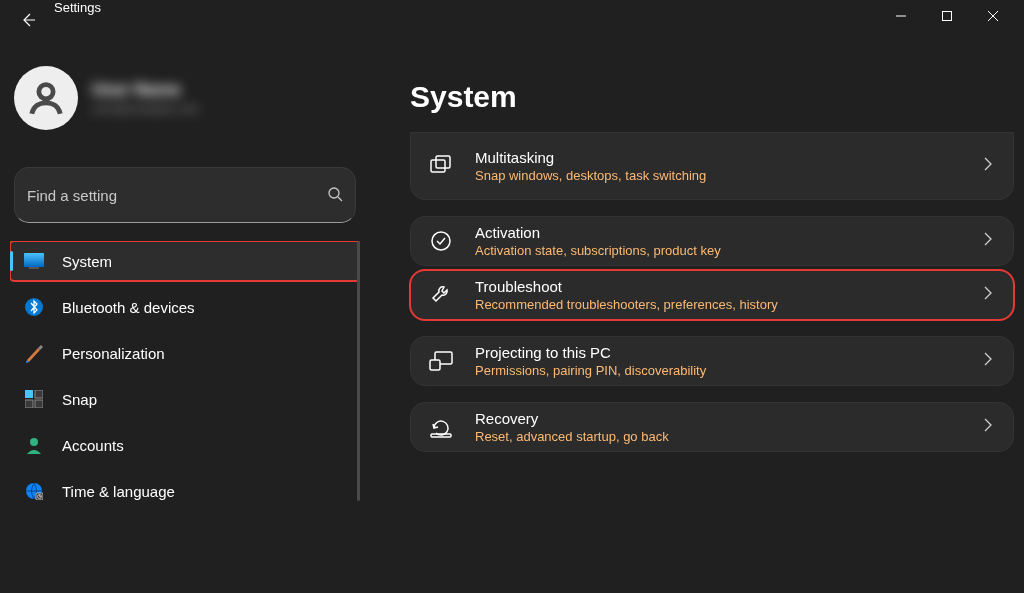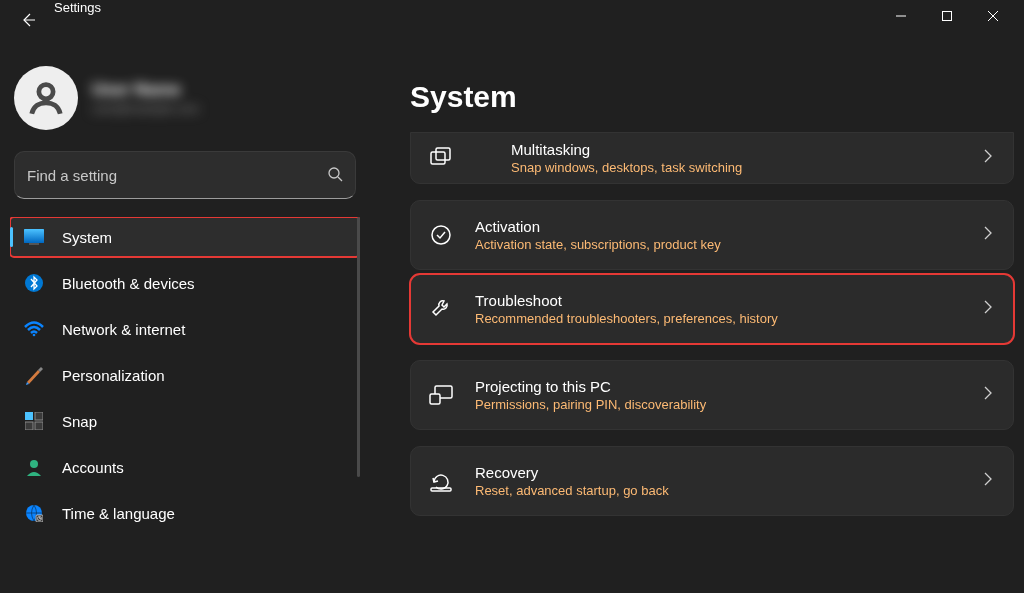--- a/index.html
+++ b/index.html
@@ -47,26 +47,26 @@
     width:64px; height:64px; border-radius:50%;
     background:#eeeeee;
     display:flex; align-items:center; justify-content:center;
     margin-right:14px;
   }
   .avatar svg { width:38px; height:38px; stroke:#4a4a4a; fill:none; stroke-width:3; }
   .user-info { filter: blur(6px); }
   .user-name { font-size:17px; font-weight:600; color:#fff; }
   .user-sub { font-size:12px; color:#8a8a8a; margin-top:2px; }
   .search-box {
-    margin: 1px 4px 18px 4px;
-    height:48px;
+    margin: 17px 4px 18px 4px;
+    height:56px;
     background:#2d2d2d;
     border:1px solid #3a3a3a;
     border-bottom:1px solid #9c9c9c;
-    border-radius:10px;
+    border-radius:15px;
     display:flex; align-items:center;
     padding:0 12px;
   }
   .search-box input {
     flex:1; background:transparent; border:0; outline:0;
     color:#fff; font-size:15px;
   }
   .search-box input::placeholder { color:#c8c8c8; }
   .search-box .sicon { color:#c8c8c8; }
   .nav-list {
@@ -100,39 +100,38 @@
   }
   .main-title {
     font-size: 30px;
     font-weight: 600;
     margin: 32px 0 18px 0;
   }
   .settings-list { display:flex; flex-direction:column; gap:4px; }
   .setting-item {
     background:#2b2b2b;
     border:1px solid #333333;
-    border-radius:10px;
-    height:70px;
+    border-radius:15px;
+    height:50px;
     display:flex; align-items:center;
     padding: 0 20px 0 16px;
   }
   .setting-item .sicon {
     width:28px; height:28px; margin-right:20px;
     display:flex; align-items:center; justify-content:center;
     color:#ffffff;
   }
   .setting-item .txt .t { font-size:15px; }
   .setting-item .txt .d { font-size:13px; color:#fdba74; margin-top:2px; }
   .setting-item .chev {
     margin-left:auto; color:#cfcfcf; font-size:16px;
   }
   .setting-item.first {
     border-top-left-radius:0; border-top-right-radius:0;
-    height:52px;
-    gap:36px;
+    height:68px;
   }
   .scrollbar-fake {
     position:absolute;
     right:0; top:0;
     width:3px; height:260px;
     background:#4a4a4a;
     border-radius:2px;
   }
   .nav-wrap { position:relative; flex:1; overflow:hidden; }
 </style>
@@ -212,31 +211,20 @@
             <span class="nicon">
               <svg width="18" height="18" viewBox="0 0 18 18">
                 <circle cx="9" cy="9" r="9" fill="#0078d4"></circle>
                 <path d="M6 5 L12 12 L9 15 V3 L12 6 L6 13" stroke="#fff" fill="none" stroke-width="1.3"></path>
               </svg>
             </span>
             <span>Bluetooth &amp; devices</span>
           </div>
           <div class="nav-item">
             <span class="nicon">
-              <svg width="20" height="16" viewBox="0 0 20 16">
-                <path d="M1 6 Q10 -3 19 6" stroke="#0a84ff" stroke-width="2.5" fill="none"></path>
-                <path d="M4 9 Q10 3 16 9" stroke="#0a84ff" stroke-width="2.5" fill="none"></path>
-                <path d="M7 12 Q10 9 13 12" stroke="#0a84ff" stroke-width="2.5" fill="none"></path>
-                <circle cx="10" cy="14" r="1.3" fill="#0a84ff"></circle>
-              </svg>
-            </span>
-            <span>Network &amp; internet</span>
-          </div>
-          <div class="nav-item">
-            <span class="nicon">
               <svg width="20" height="20" viewBox="0 0 20 20">
                 <path d="M3 17 L14 5 L16 7 L5 19 Z" fill="#d47b3f"></path>
                 <path d="M14 5 L17 2 L19 4 L16 7 Z" fill="#888"></path>
                 <path d="M3 17 L2 20 L5 19 Z" fill="#3a9cff"></path>
               </svg>
             </span>
             <span>Personalization</span>
           </div>
           <div class="nav-item">
             <span class="nicon">

